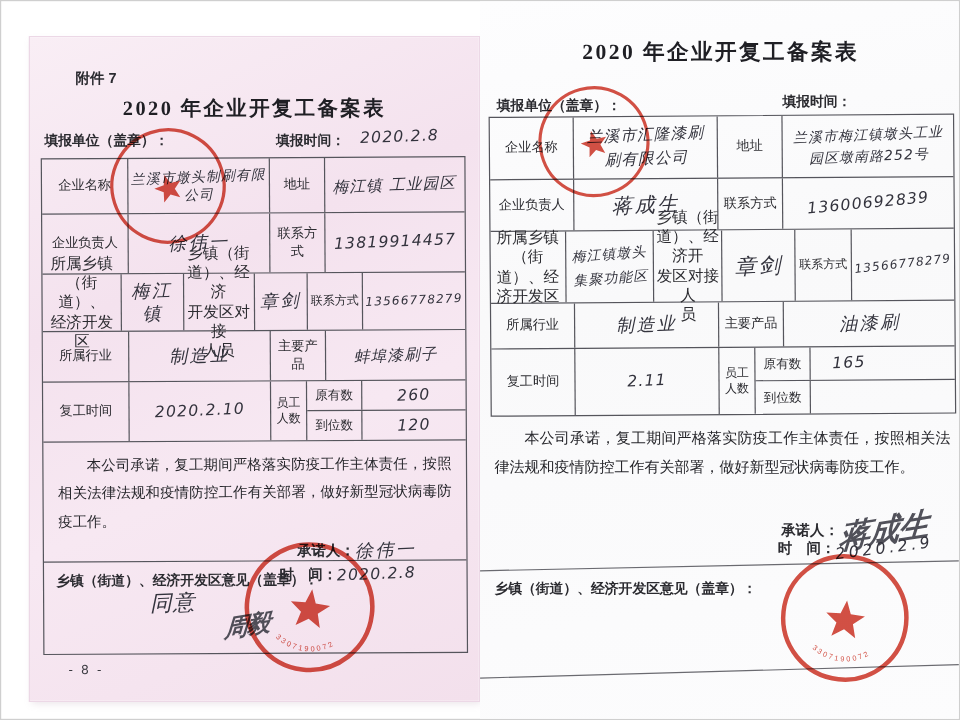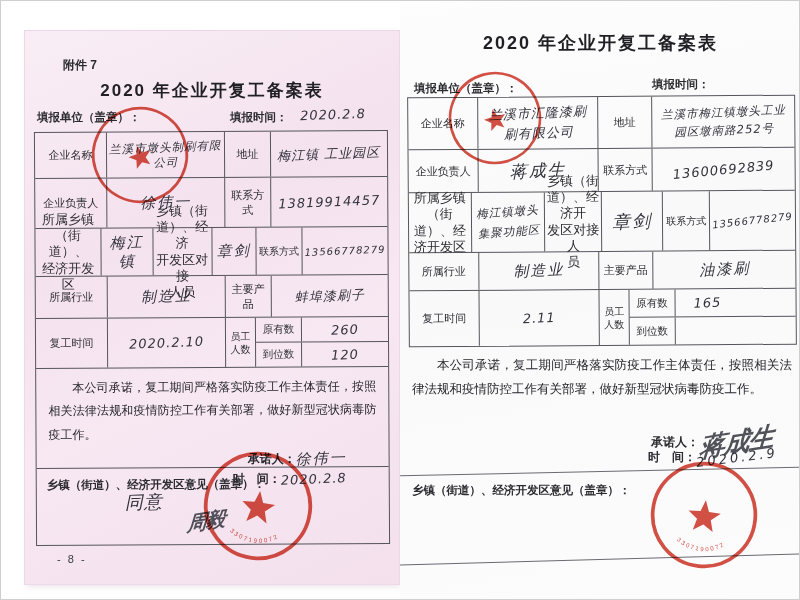--- a/index.html
+++ b/index.html
@@ -9,21 +9,21 @@
   
   .page { position:absolute; overflow:visible; }
   .page-left { left:24px; top:30px; width:374px; height:553px;
     background:linear-gradient(155deg,#f9eef5 0%,#f4e2ee 35%,#f7e8f2 60%,#f3e0ec 100%);
     box-shadow:0 0 0 1px #ecd8e6, 2px 3px 6px rgba(180,150,170,.25); }
   .page-right { left:399px; top:0; width:401px; height:600px;
     background:linear-gradient(170deg,#fdfdfe 0%,#f9f9fa 40%,#fcfcfd 100%); }
 
   .attach { position:absolute; font-size:12px; font-weight:bold; color:#2b2b30; }
   .ftitle { position:absolute; width:100%; text-align:center; font-size:17px; font-weight:bold;
-    color:#1f1f24; letter-spacing:2px; font-family:Liberation Sans, sans-serif; }
+    color:#1f1f24; letter-spacing:2px; font-family:Liberation Serif, serif; }
   .meta { position:absolute; font-size:11.5px; color:#2b2b30; font-weight:bold; white-space:nowrap; }
 
   
   .tbl { position:absolute; border:1.4px solid #55555c; background:transparent; }
   .trow { display:flex; border-bottom:1px solid #55555c; }
   .trow:last-child { border-bottom:none; }
   .cell { border-right:1px solid #55555c; display:flex; align-items:center; justify-content:center;
     text-align:center; padding:1px 2px; color:#2c2c31; overflow:visible; }
   .cell:last-child { border-right:none; }
   .lbl { font-size:11px; line-height:1.3; }

